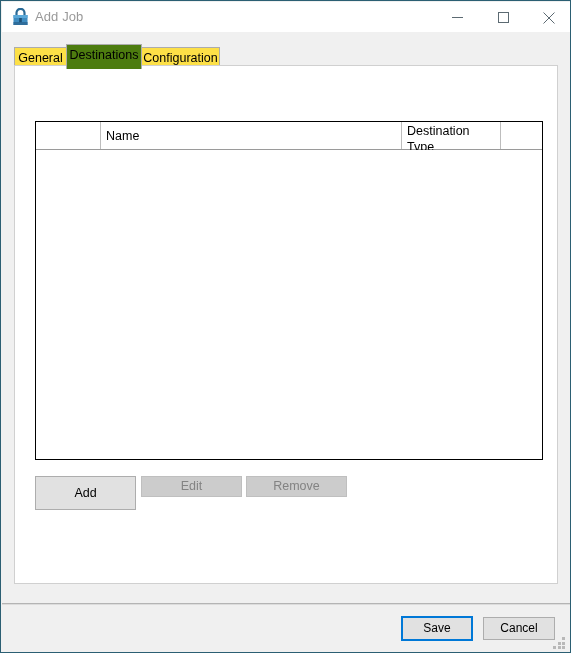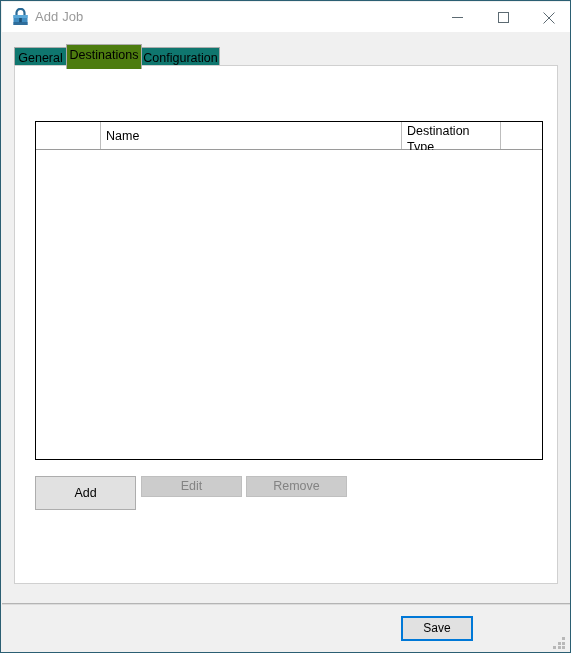--- a/index.html
+++ b/index.html
@@ -68,21 +68,21 @@
     position: absolute;
     left: 13px;
     top: 43px;
     height: 22px;
   }
   .tab {
     position: absolute;
     box-sizing: border-box;
     font-size: 12.5px;
     color: #000000;
-    background: #0f766e;
+    background: #fde047;
     border: 1px solid #acacac;
     border-bottom: none;
     padding: 0;
     text-align: center;
     line-height: 20px;
     cursor: default;
     white-space: nowrap;
   }
   .tab.selected {
     background: #4d7c0f;
@@ -300,20 +300,21 @@
     </div>
 
     <button class="btn" id="btn-add">Add</button>
     <button class="btn disabled" id="btn-edit">Edit</button>
     <button class="btn disabled" id="btn-remove">Remove</button>
   </div>
 
   <div id="footer-sep"></div>
   <div id="footer"></div>
   <button class="fbtn" id="btn-save">Save</button>
+  <button class="fbtn" id="btn-cancel">Cancel</button>
 
   <div id="resize-grip">
     <i style="left:9px;  top:0px;"></i>
     <i style="left:4.5px;top:4.5px;"></i>
     <i style="left:9px;  top:4.5px;"></i>
     <i style="left:0px;  top:9px;"></i>
     <i style="left:4.5px;top:9px;"></i>
     <i style="left:9px;  top:9px;"></i>
   </div>
 

